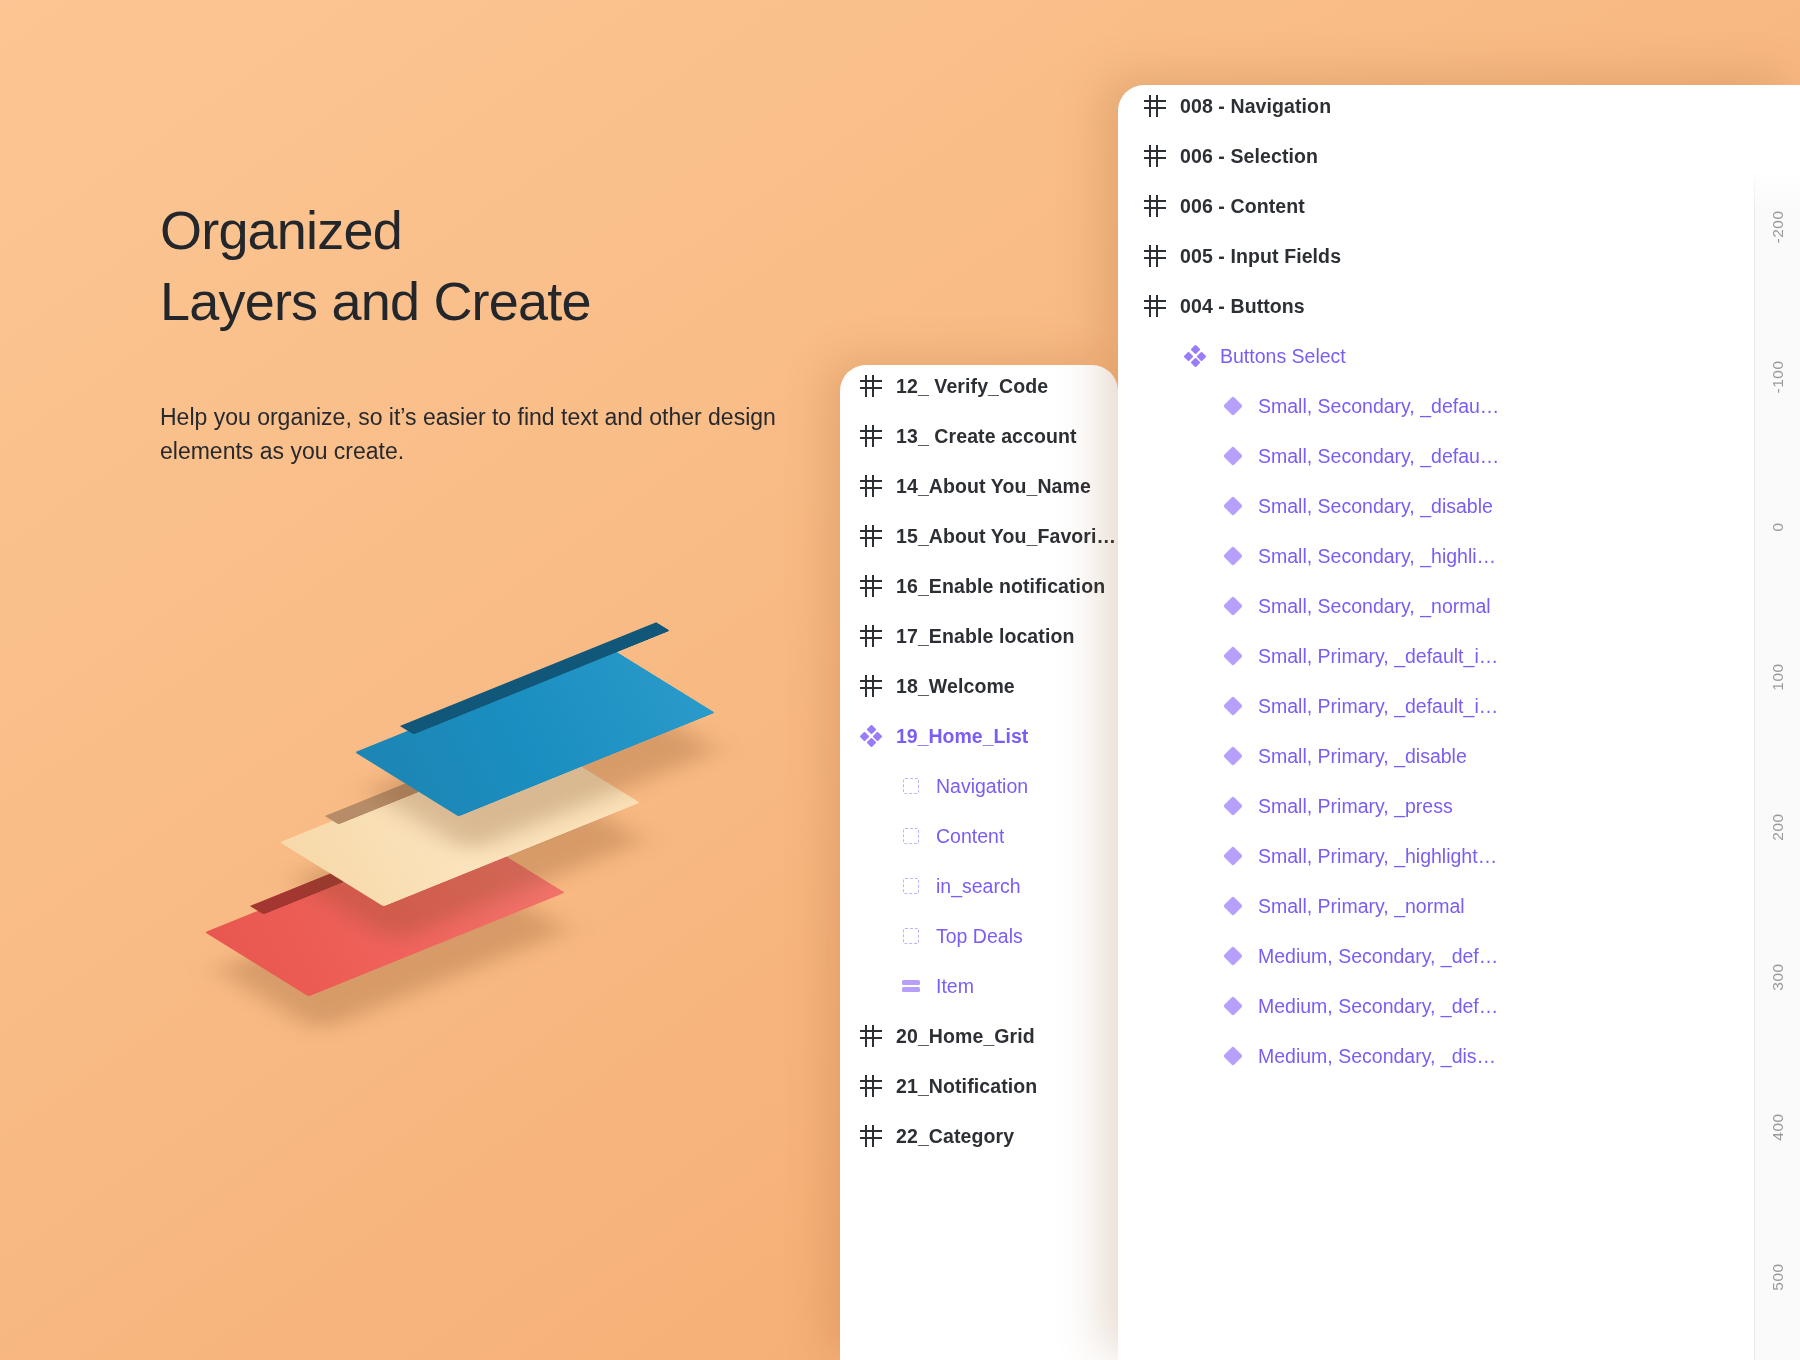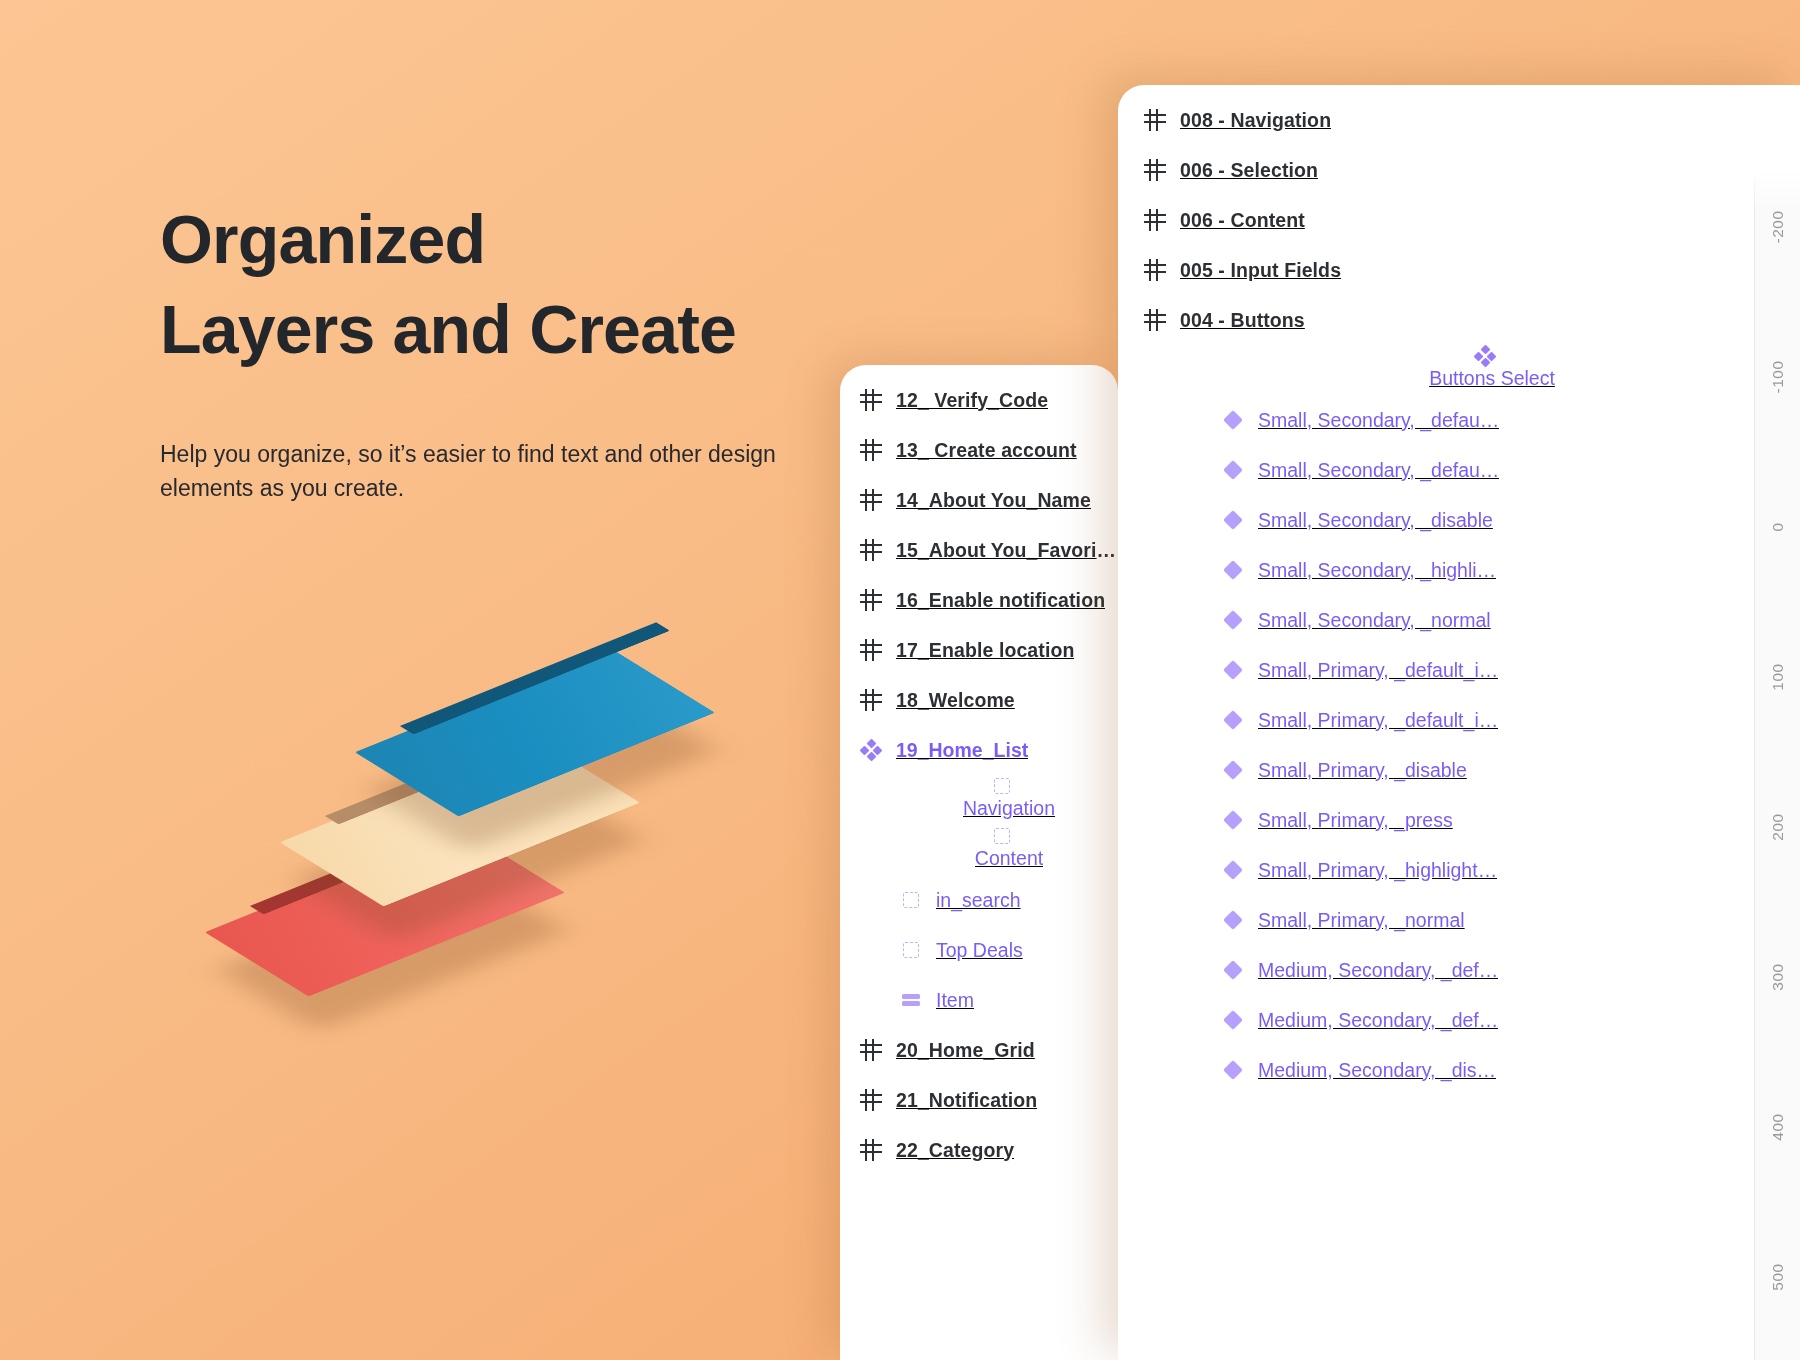--- a/index.html
+++ b/index.html
@@ -11,23 +11,23 @@
   #stage {
     position: relative;
     width: 1800px; height: 1360px;
     background: linear-gradient(145deg, #fbc693 0%, #f9bc86 38%, #f6b178 70%, #f4aa6f 100%);
     overflow: hidden;
   }
 
   
   .hero { position: absolute; left: 160px; top: 195px; width: 660px; }
   .hero h1 {
-    font-size: 68px;
+    font-size: 54px;
     line-height: 1.32;
-    font-weight: 700;
+    font-weight: 400;
     color: #23262b;
     letter-spacing: -0.8px;
   }
   .hero h1 .l2 { display: block; }
   .hero p {
     margin-top: 62px;
     font-size: 23px;
     line-height: 1.48;
     color: #27292e;
     font-weight: 400;
@@ -81,24 +81,23 @@
   #panel-assets {
     left: 1118px; top: 85px; width: 682px; height: 1275px;
     box-shadow: -16px -8px 46px rgba(150, 85, 35, 0.22);
     border-radius: 26px 0 0 0;
   }
 
   .rows { padding-top: 10px; }
 
   .row {
     display: flex;
-    align-items: center;
+    align-items: flex-start;
     height: 50px;
     white-space: nowrap;
-    text-decoration: underline;
   }
   .row .label {
     font-size: 19.5px;
     overflow: hidden;
     text-overflow: ellipsis;
   }
   .row.frame .label  { color: #2c2f34; font-weight: 700; letter-spacing: .1px; }
   .row.comp  .label  { color: #7b5cf5; font-weight: 700; }
   .row.compset .label{ color: #7b5cf5; font-weight: 400; }
   .row.group .label  { color: #7b5cf5; font-weight: 400; }
@@ -151,21 +150,21 @@
   
   .ico-list i {
     position: absolute; left: 2px; width: 18px; height: 5px;
     background: #b7a0fb; border-radius: 1.5px;
   }
   .ico-list i.a { top: 5px; }
   .ico-list i.b { top: 12px; }
 
   
   .d0 { padding-left: 20px; }
-  .d1 { padding-left: 60px; flex-direction: column; }
+  .d1 { padding-left: 60px; }
   .d2 { padding-left: 60px; }
 
   #panel-assets .d0 { padding-left: 26px; }
   #panel-assets .d1 { padding-left: 66px; }
   #panel-assets .d2 { padding-left: 104px; }
 
   #panel-assets .row { height: 50px; }
   #panel-assets .row .label { max-width: 330px; }
 
   

